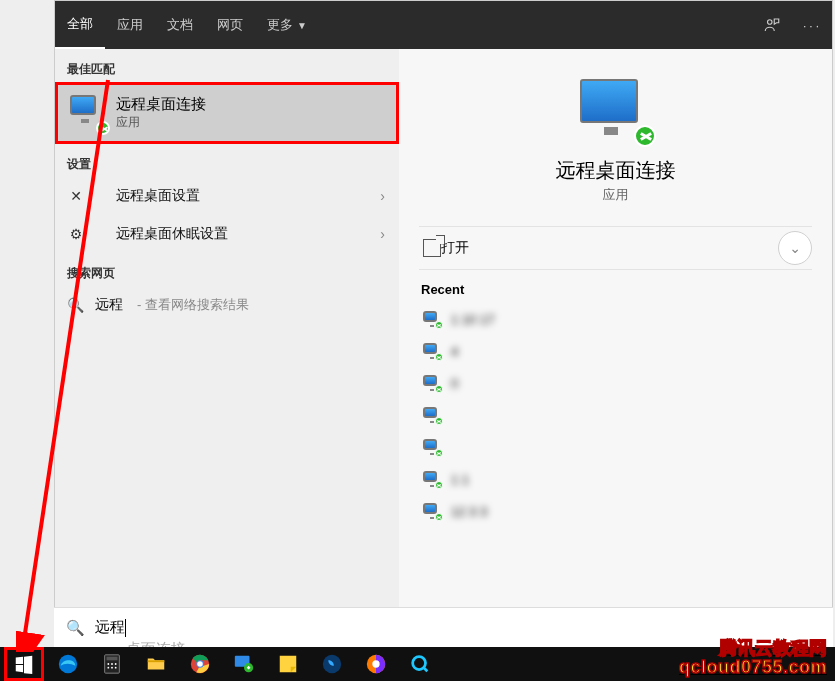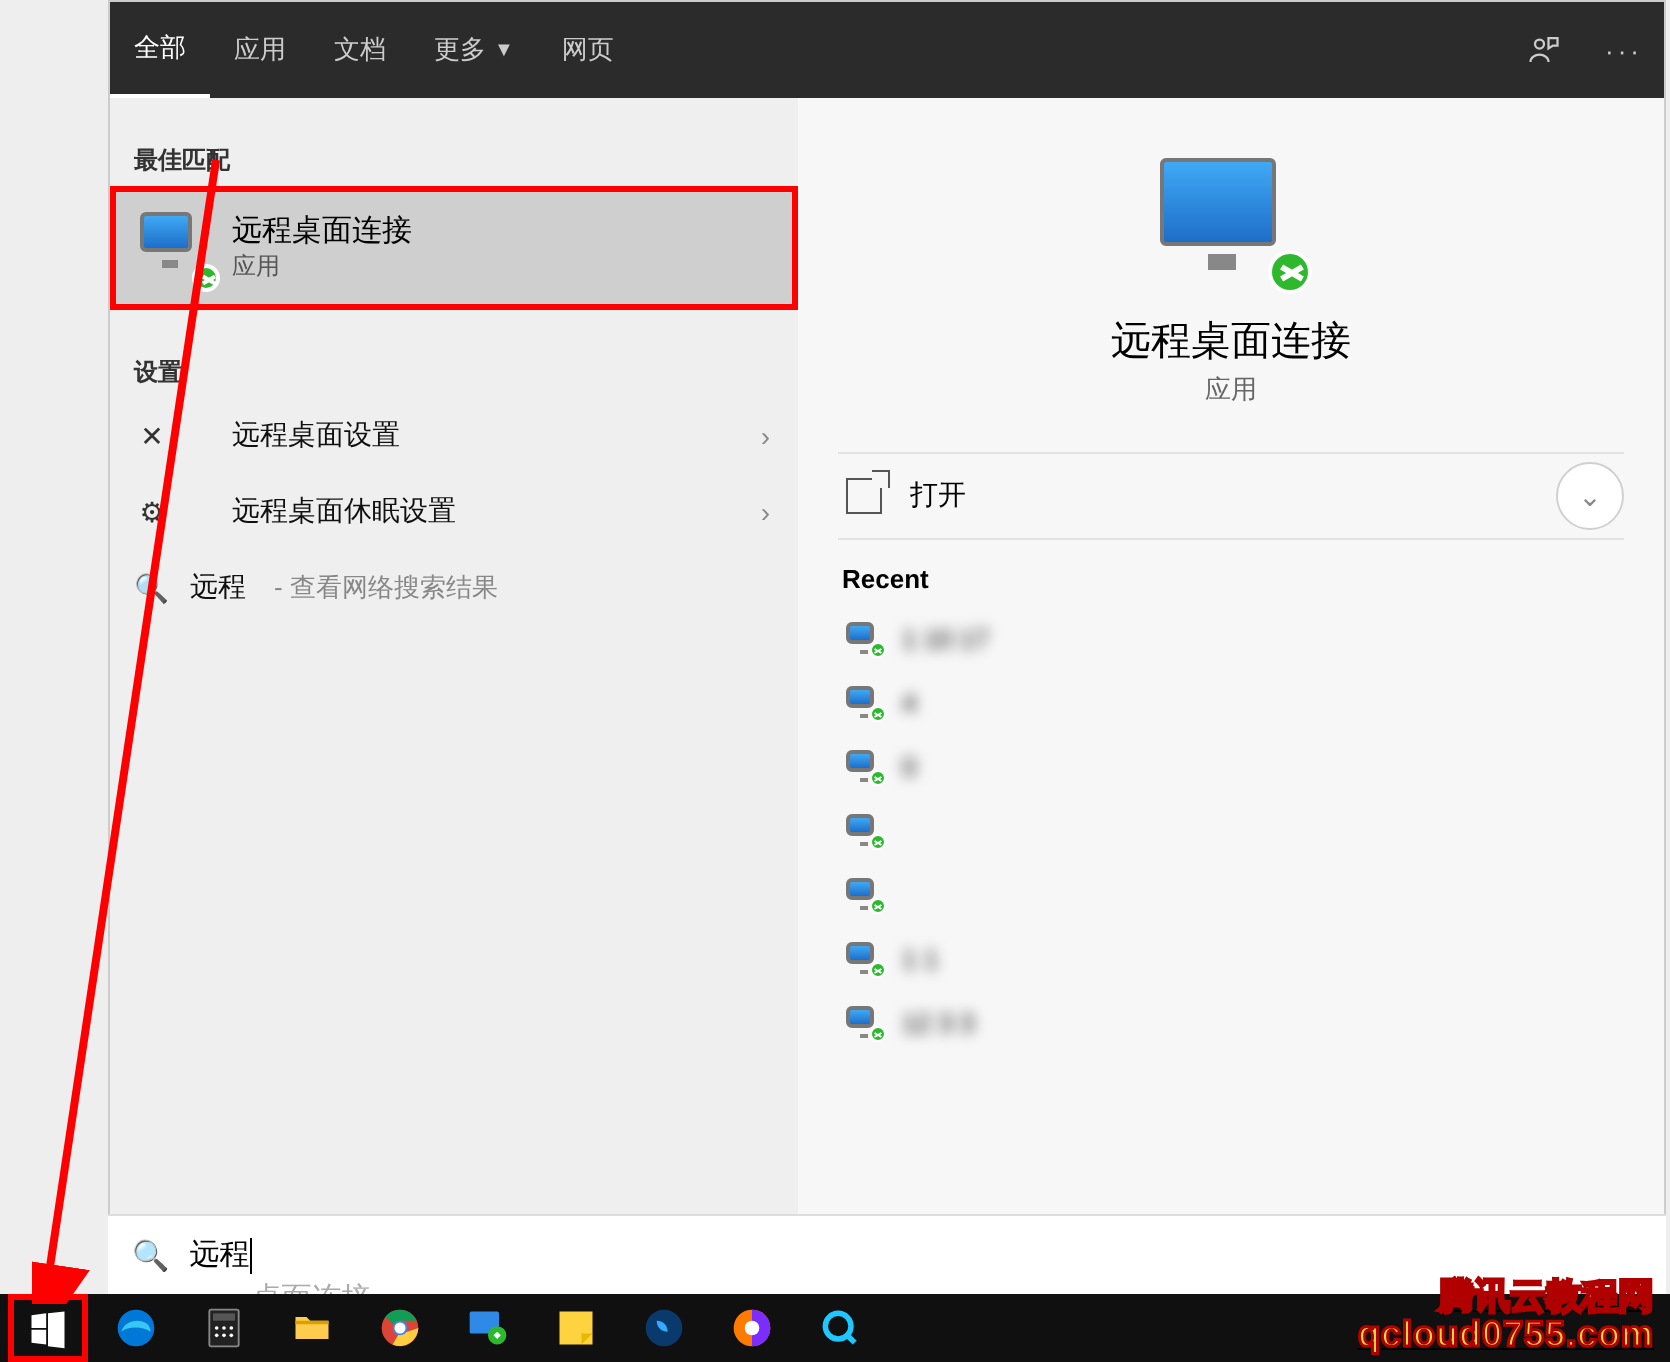--- a/index.html
+++ b/index.html
@@ -10,21 +10,21 @@
   .tabbar .tab { padding: 0 12px; height: 100%; display: flex; align-items: center; cursor: pointer; color: #ccc; }
   .tabbar .tab.active { border-bottom: 2px solid #fff; color: #fff; font-weight: 500; }
   .tabbar .tab .caret { margin-left: 4px; font-size: 10px; }
   .tabbar .spacer { flex: 1; }
   .tabbar .icon-btn { width: 40px; height: 48px; display: flex; align-items: center; justify-content: center; color: #ccc; cursor: pointer; }
   
   .cols { flex: 1; display: flex; min-height: 0; }
   .left { width: 344px; background: #efefef; display: flex; flex-direction: column; overflow: hidden; }
   .right { flex: 1; background: #f7f7f7; padding: 12px 20px 0 20px; overflow: hidden; }
   
-  .section-label { font-size: 12px; padding: 23px 12px 4px 12px; color: #333; font-weight: 600; }
+  .section-label { font-size: 12px; padding: 12px 12px 4px 12px; color: #333; font-weight: 600; }
   .best { background: #cfcfcf; display: flex; align-items: center; padding: 10px 12px; gap: 10px; border: 3px solid red; border-right-width: 3px; cursor: pointer; }
   .best .app-icon { width: 36px; height: 36px; position: relative; }
   .best .texts .title { font-size: 15px; color: #000; }
   .best .texts .sub   { font-size: 12px; color: #555; }
   .set-item { display: flex; align-items: center; height: 38px; padding: 0 14px 0 12px; gap: 10px; cursor: pointer; }
   .set-item .icon { width: 18px; text-align: center; color: #333; font-size: 14px; }
   .set-item .label { flex: 1; font-size: 14px; color: #111; padding-left: 21px; }
   .set-item .chev  { color: #888; font-size: 14px; }
   .web-item { display: flex; align-items: center; height: 38px; padding: 0 14px 0 12px; gap: 10px; cursor: pointer; }
   .web-item .icon { width: 18px; text-align: center; color: #333; font-size: 14px; }
@@ -38,21 +38,21 @@
   .badge { position:absolute; right: -4px; bottom: -4px; width: 22px; height: 22px; border-radius: 50%; background:#2db82d; border:2px solid #fff; }
   .badge::before,.badge::after{content:"";position:absolute;background:#fff;}
   .badge::before{width:12px;height:3px;left:4px;top:8px;transform:rotate(30deg);}
   .badge::after {width:12px;height:3px;left:4px;top:8px;transform:rotate(-30deg);}
   .app-icon .monitor{width:26px;height:20px;}
   .app-icon .monitor::after{left:9px;top:22px;width:8px;height:4px;}
   .app-icon .badge{width:14px;height:14px;}
   .app-icon .badge::before,.app-icon .badge::after{width:7px;height:2px;left:3px;top:5px;}
   .preview .title { font-size: 20px; margin-top: 14px; }
   .preview .sub   { font-size: 13px; color: #666; margin-top: 2px; }
-  .action { display:flex; align-items:center; gap:14px; padding: 12px 4px; border-top:1px solid #e3e3e3; border-bottom:1px solid #e3e3e3; margin-top:22px; cursor:pointer; font-size:14px; position:relative; }
+  .action { display:flex; align-items:center; padding: 12px 4px; border-top:1px solid #e3e3e3; border-bottom:1px solid #e3e3e3; margin-top:22px; cursor:pointer; font-size:14px; position:relative; }
   .action .open-icon { width:18px;height:18px;border:1.5px solid #555;position:relative;}
   .action .open-icon::after{content:"";position:absolute;border-top:1.5px solid #555;border-right:1.5px solid #555;width:8px;height:8px;top:-5px;right:-5px;background:#f7f7f7;}
   .expand { width:34px;height:34px;border:1px solid #d0d0d0;border-radius:50%;display:flex;align-items:center;justify-content:center;color:#888;position:absolute;right:0;top:50%;transform:translateY(-50%);background:#fff;cursor:pointer;}
   .recent-hdr{font-size:13px;font-weight:600;margin:12px 0 6px 2px;}
   .recent-item{display:flex;align-items:center;gap:10px;height:32px;padding-left:4px;font-size:13px;cursor:pointer;}
   .recent-item .mini-icon{width:18px;height:16px;position:relative;}
   .recent-item .mini-icon .monitor{width:14px;height:11px;}
   .recent-item .mini-icon .monitor::after{left:5px;top:12px;width:4px;height:2px;}
   .recent-item .mini-icon .badge{width:8px;height:8px;right:-2px;bottom:-2px;border-width:1px;}
   .recent-item .mini-icon .badge::before,.recent-item .mini-icon .badge::after{width:4px;height:1px;left:1px;top:3px;}
@@ -84,25 +84,25 @@
     <div class="tab active">
         <span>全部</span>
       </div>
     <div class="tab">
         <span>应用</span>
       </div>
     <div class="tab">
         <span>文档</span>
       </div>
     <div class="tab">
+        <span>网页</span>
+      </div>
+    <div class="tab">
         <span>更多</span>
         <span class="caret">▼</span>
-      </div>
-    <div class="tab">
-        <span>网页</span>
       </div>
     <div class="spacer"></div>
     <div class="icon-btn">
       <svg viewBox="0 0 24 24" width="18" height="18" fill="none" stroke="#ccc" stroke-width="1.5">
           <circle cx="9" cy="8" r="3"></circle>
           <path d="M3 20c0-3 3-5 6-5s6 2 6 5"></path>
           <path d="M15 4h6v5h-3l-3 2V4z"></path>
         </svg>
     </div>
     <div class="icon-btn">
@@ -129,20 +129,21 @@
         <span class="icon">✕</span>
         <span class="label">远程桌面设置</span>
         <span class="chev">›</span>
       </div>
       <div class="set-item">
         <span class="icon">⚙</span>
         <span class="label">远程桌面休眠设置</span>
         <span class="chev">›</span>
       </div>
 
+      <div class="section-label">搜索网页</div>
       <div class="web-item">
         <span class="icon">🔍</span>
         <span class="label">远程</span>
         <span class="hint">- 查看网络搜索结果</span>
       </div>
     </div>
 
     <div class="right">
       <div class="preview">
         <div class="big-icon">

